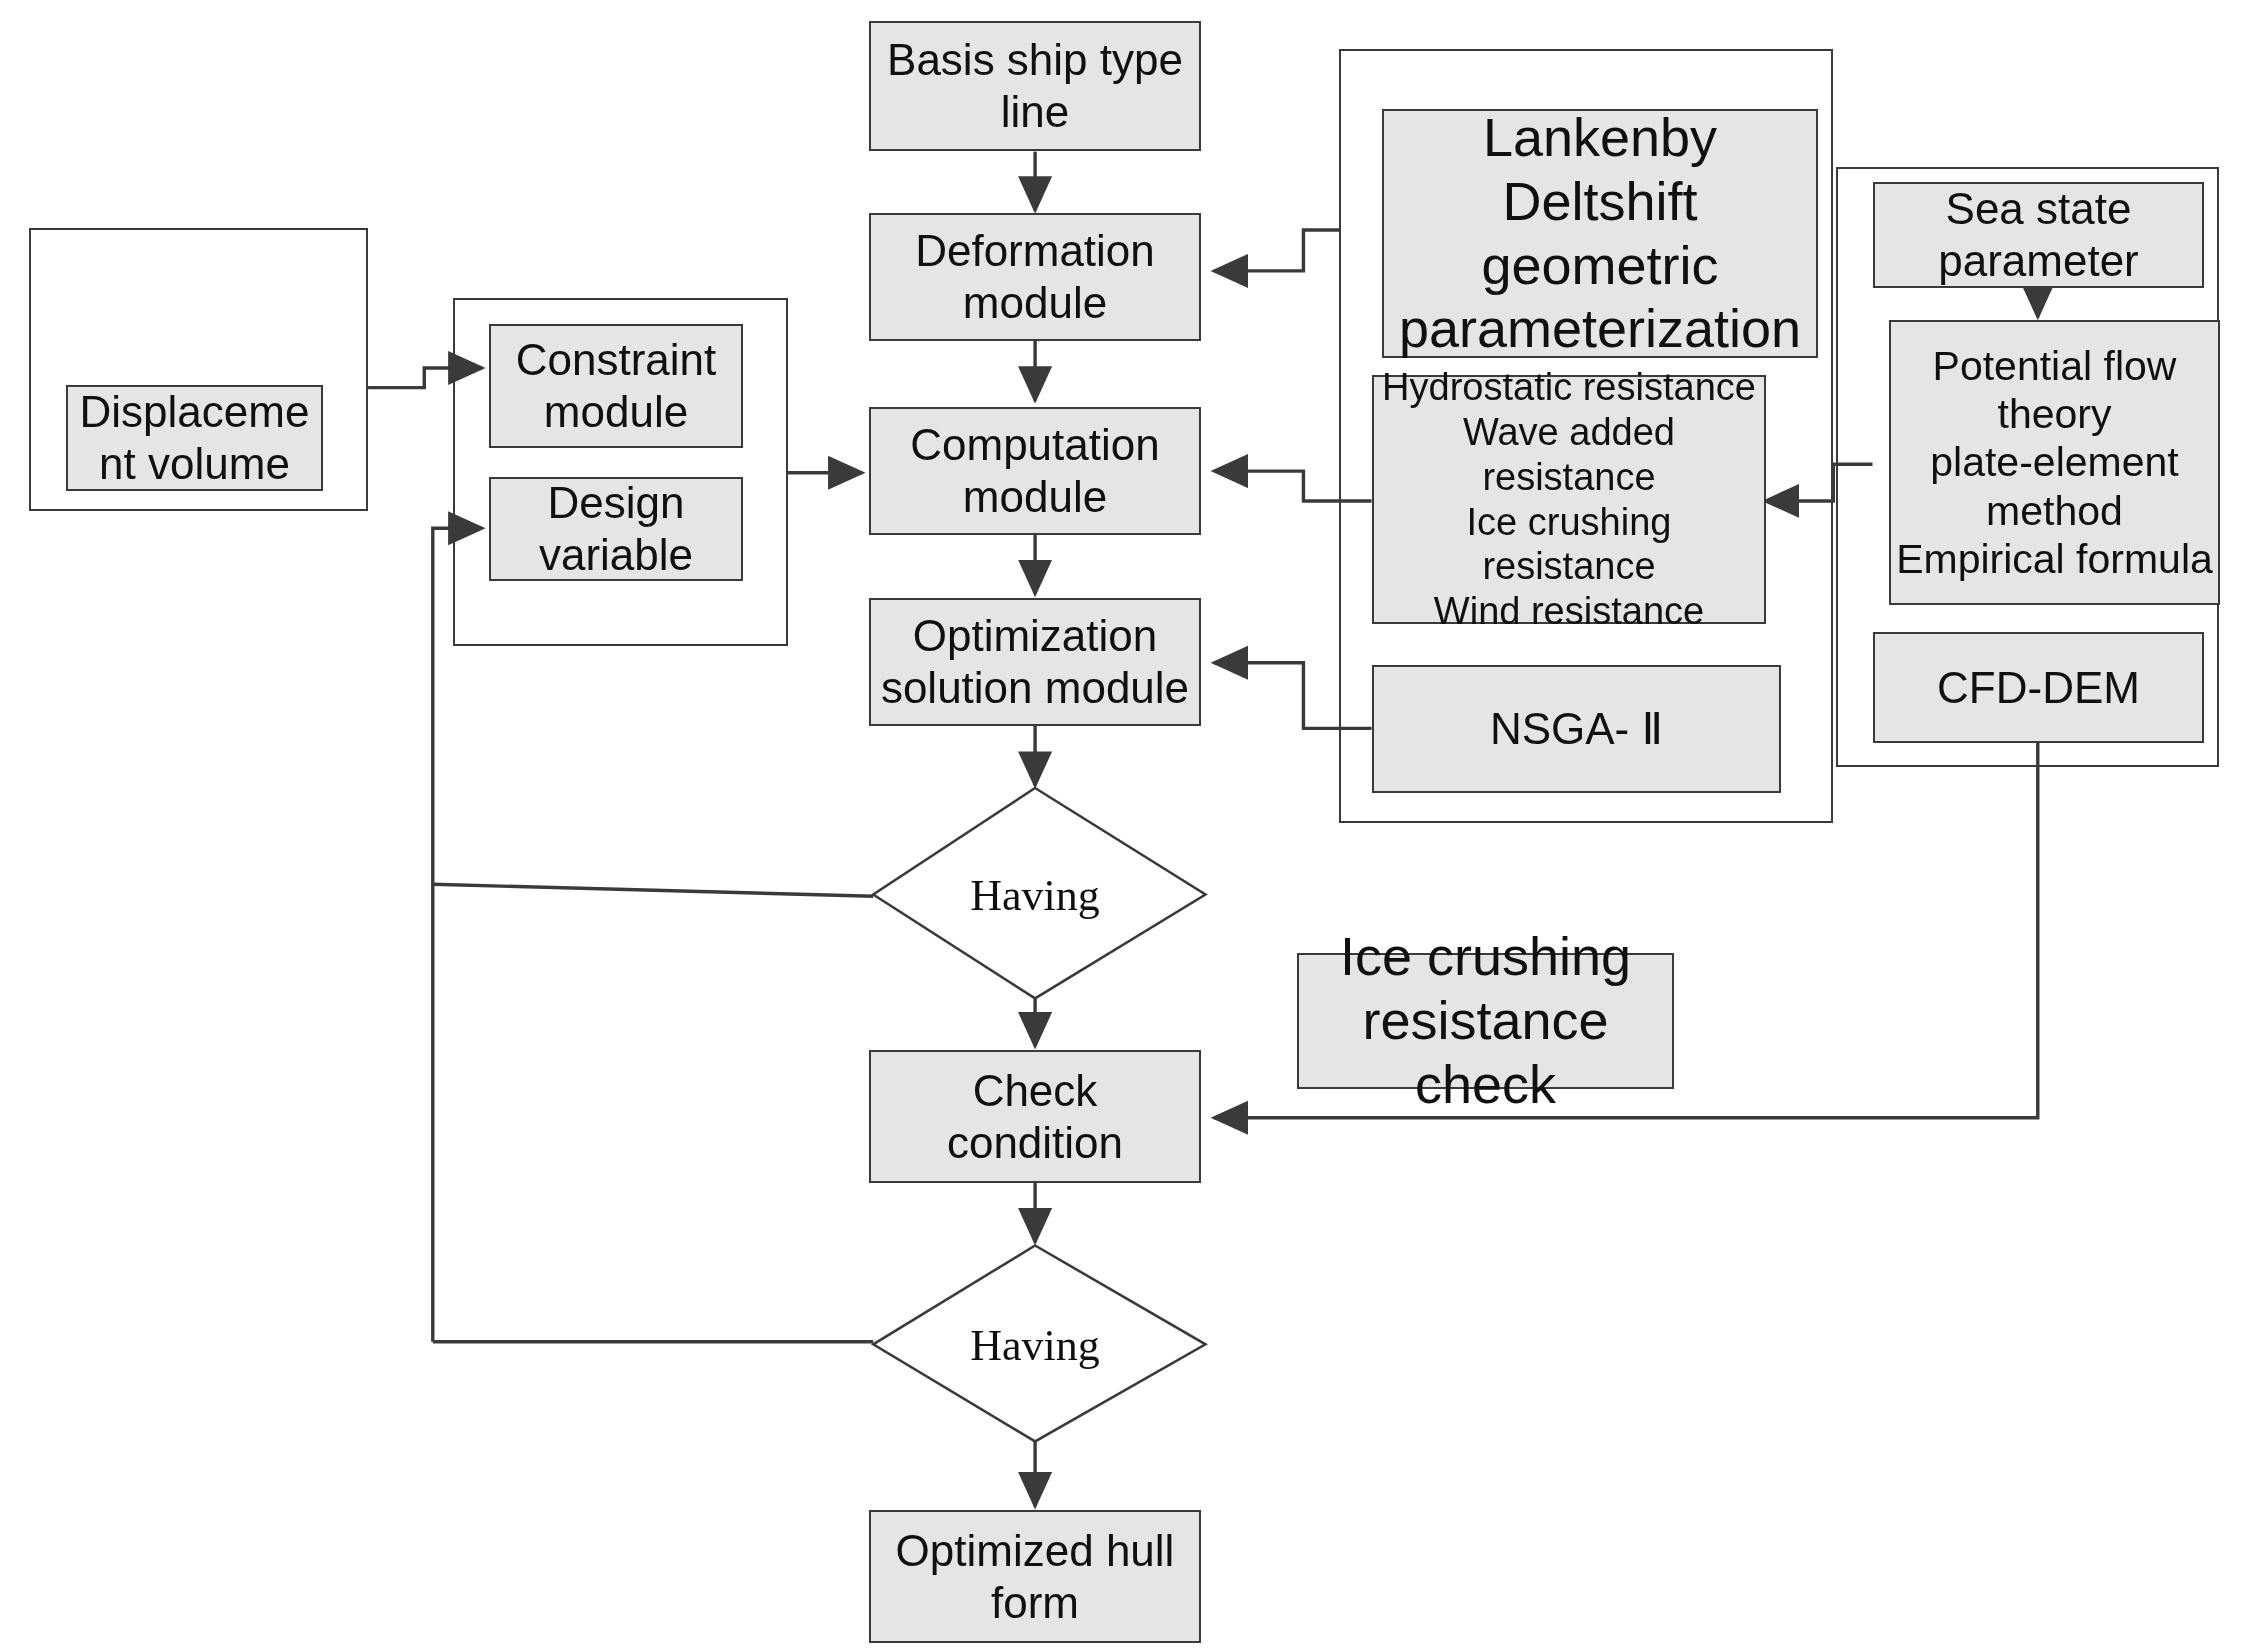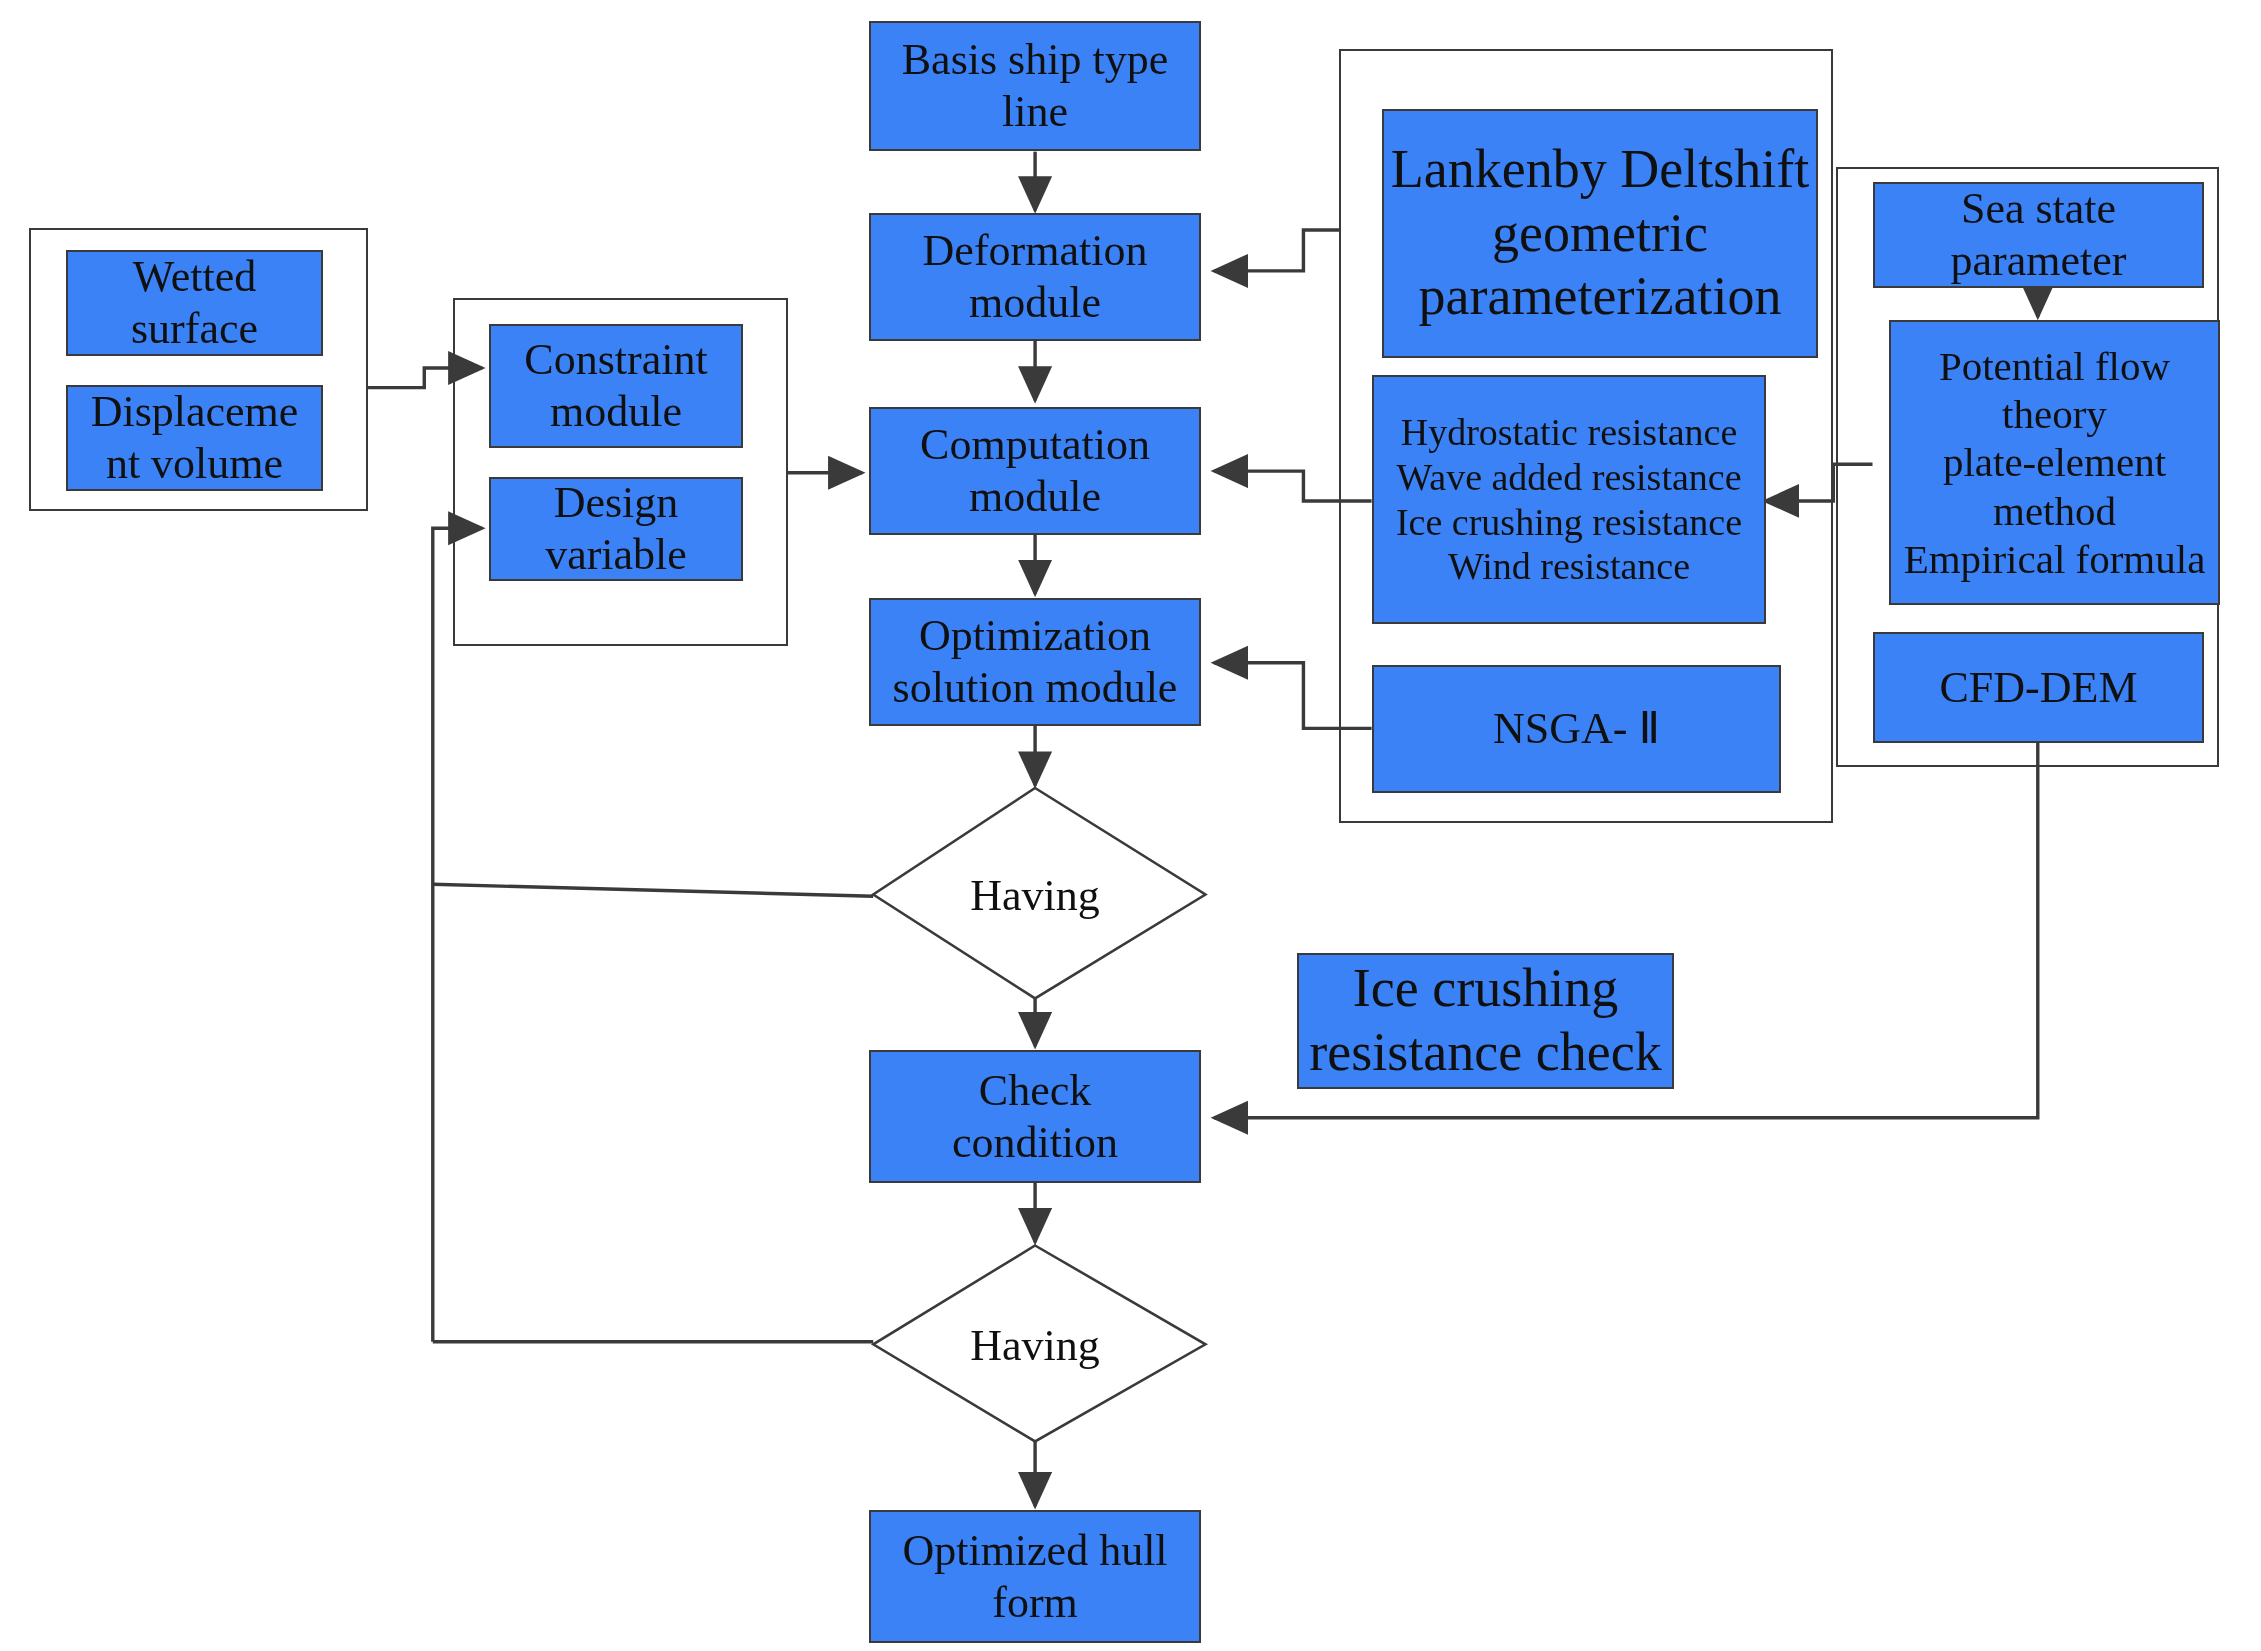--- a/index.html
+++ b/index.html
@@ -22,27 +22,27 @@
   svg.edges {
     position: absolute;
     left: 0; top: 0;
     width: 2261px;
     height: 1651px;
   }
   .node {
     position: absolute;
     box-sizing: border-box;
     border: 2.6px solid #3a3a3a;
-    background: #3b82f6;
+    background: #e5e5e5;
     display: flex;
     align-items: center;
     justify-content: center;
     text-align: center;
     color: #101010;
-    font-family: Liberation Serif, serif;
+    font-family: Liberation Sans, sans-serif;
     line-height: 1.18;
     padding: 1.7px 5.1px;
   }
   .group {
     position: absolute;
     box-sizing: border-box;
     border: 2.6px solid #3a3a3a;
     background: transparent;
   }
   .diamond-label {
@@ -111,22 +111,20 @@
 
       <path d="M 1215,925 L 1415,1050 L 1215,1172 L 1025,1050 Z" stroke-width="3"></path>
 
       <path d="M 1215,1462 L 1415,1578 L 1215,1692 L 1025,1578 Z" stroke-width="3"></path>
 
     </g>
   </svg>
 
   <div class="group" style="left:29px; top:228px; width:339px; height:283px;"></div>
 
-  <div class="node multiline t52" style="left:66px; top:250px; width:257px; height:106px;">Wetted
-surface</div>
 
   <div class="node multiline t52" style="left:66px; top:385px; width:257px; height:106px;">Displaceme
 nt volume</div>
 
   <div class="group" style="left:453px; top:298px; width:335px; height:348px;"></div>
 
   <div class="node multiline t52" style="left:489px; top:324px; width:254px; height:124px;">Constraint
 module</div>
 
   <div class="node multiline t52" style="left:489px; top:477px; width:254px; height:104px;">Design

